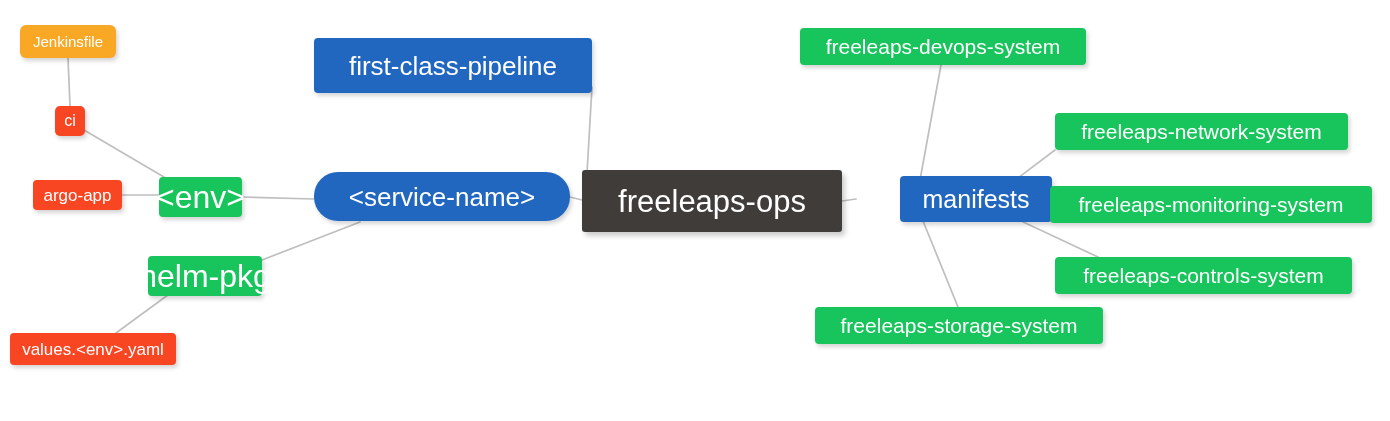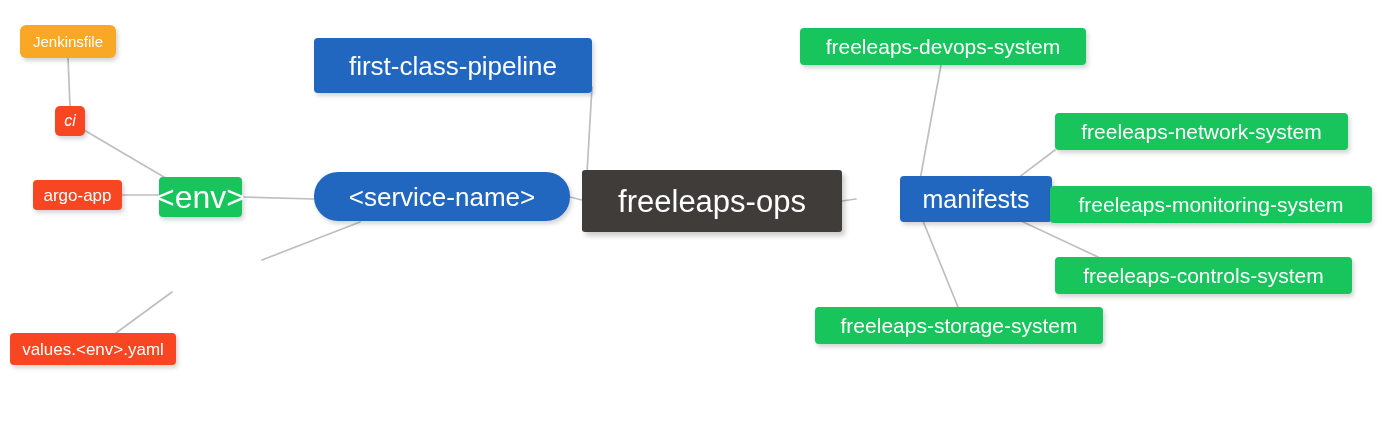--- a/index.html
+++ b/index.html
@@ -140,26 +140,29 @@
     </div>
 
     <div class="node lvl1-blue small" style="left:854px; top:176px; width:152px; height:46px;margin-left:46px;">
       <span>manifests</span>
     </div>
 
     <div class="node green big" style="left:159px; top:177px; width:83px; height:40px;">
       <span>&lt;env&gt;</span>
     </div>
 
+    <div class="node green big" style="left:148px; top:256px; width:114px; height:40px;">
+      <span>helm-pkg</span>
+    </div>
 
     <div class="node orange" style="left:20px; top:25px; width:96px; height:33px;">
       <span>Jenkinsfile</span>
     </div>
 
-    <div class="node red tiny" style="left:55px; top:106px; width:30px; height:30px;font-style:italic;">
+    <div class="node red tiny" style="left:55px; top:106px; width:30px; height:30px;">
       <span>ci</span>
     </div>
 
     <div class="node red" style="left:33px; top:180px; width:89px; height:30px;">
       <span>argo-app</span>
     </div>
 
     <div class="node red" style="left:10px; top:333px; width:166px; height:32px;">
       <span>values.&lt;env&gt;.yaml</span>
     </div>

